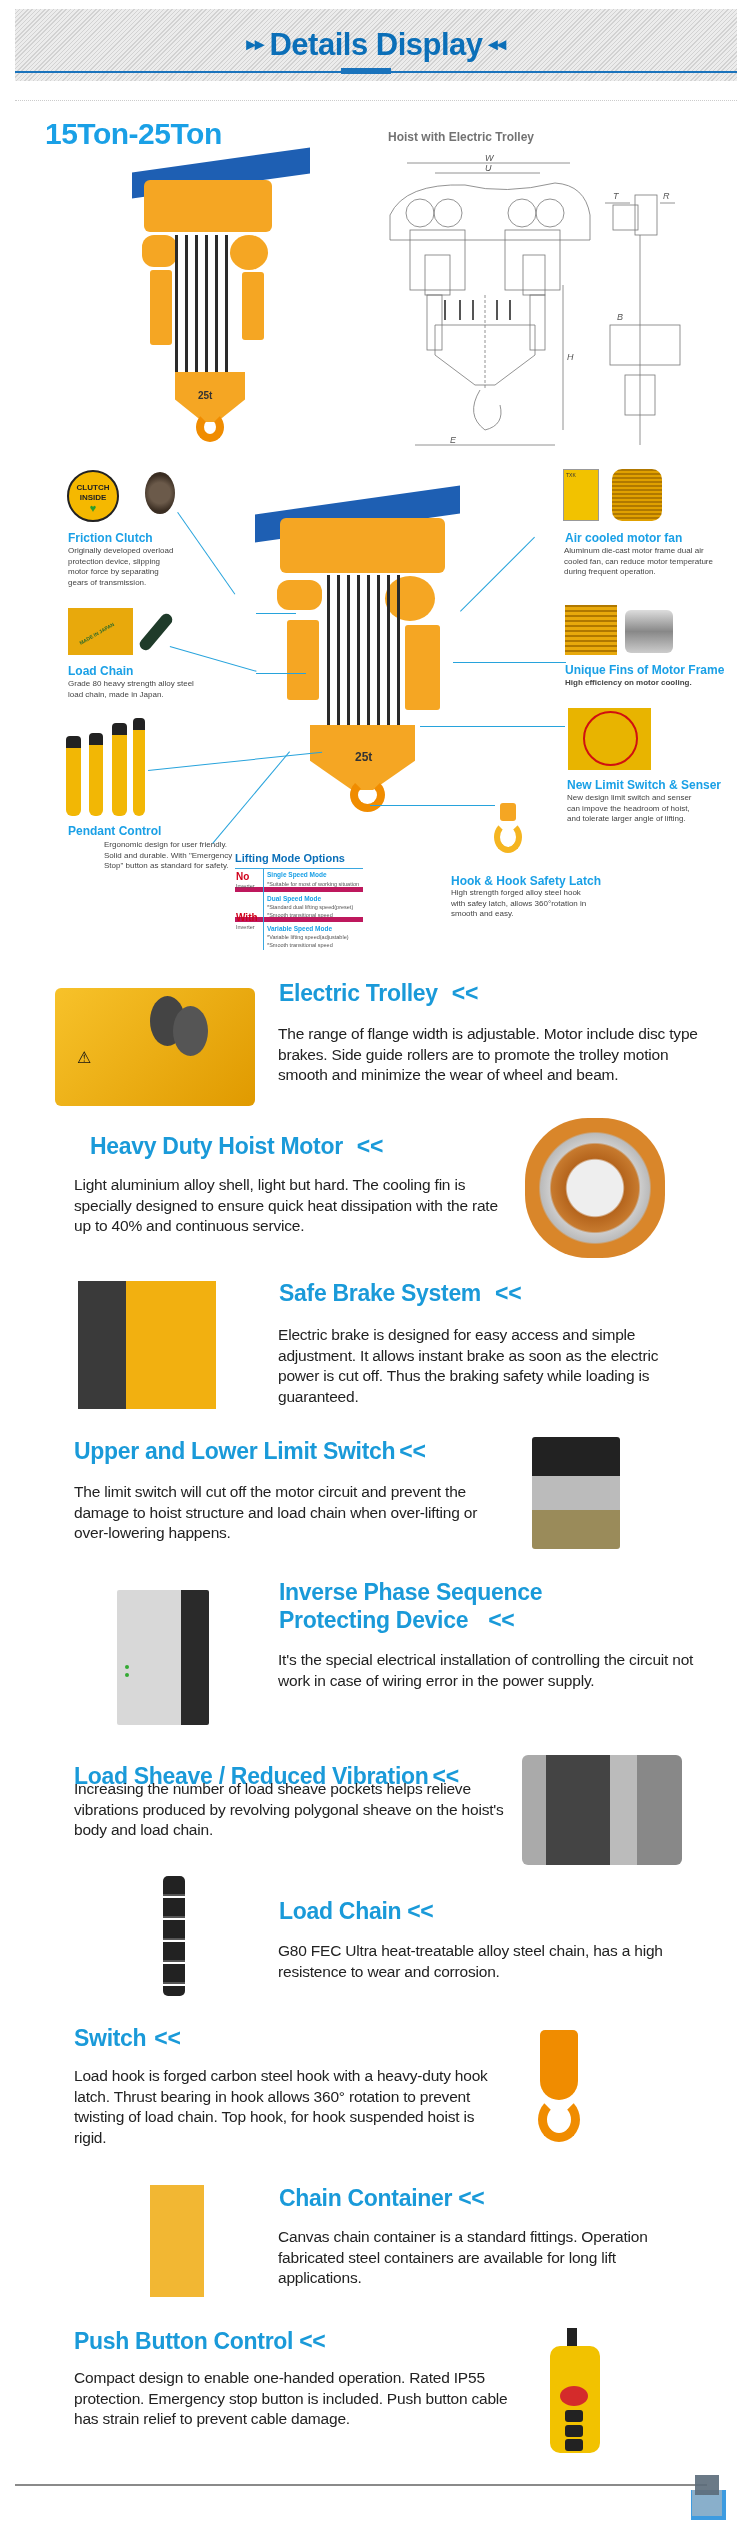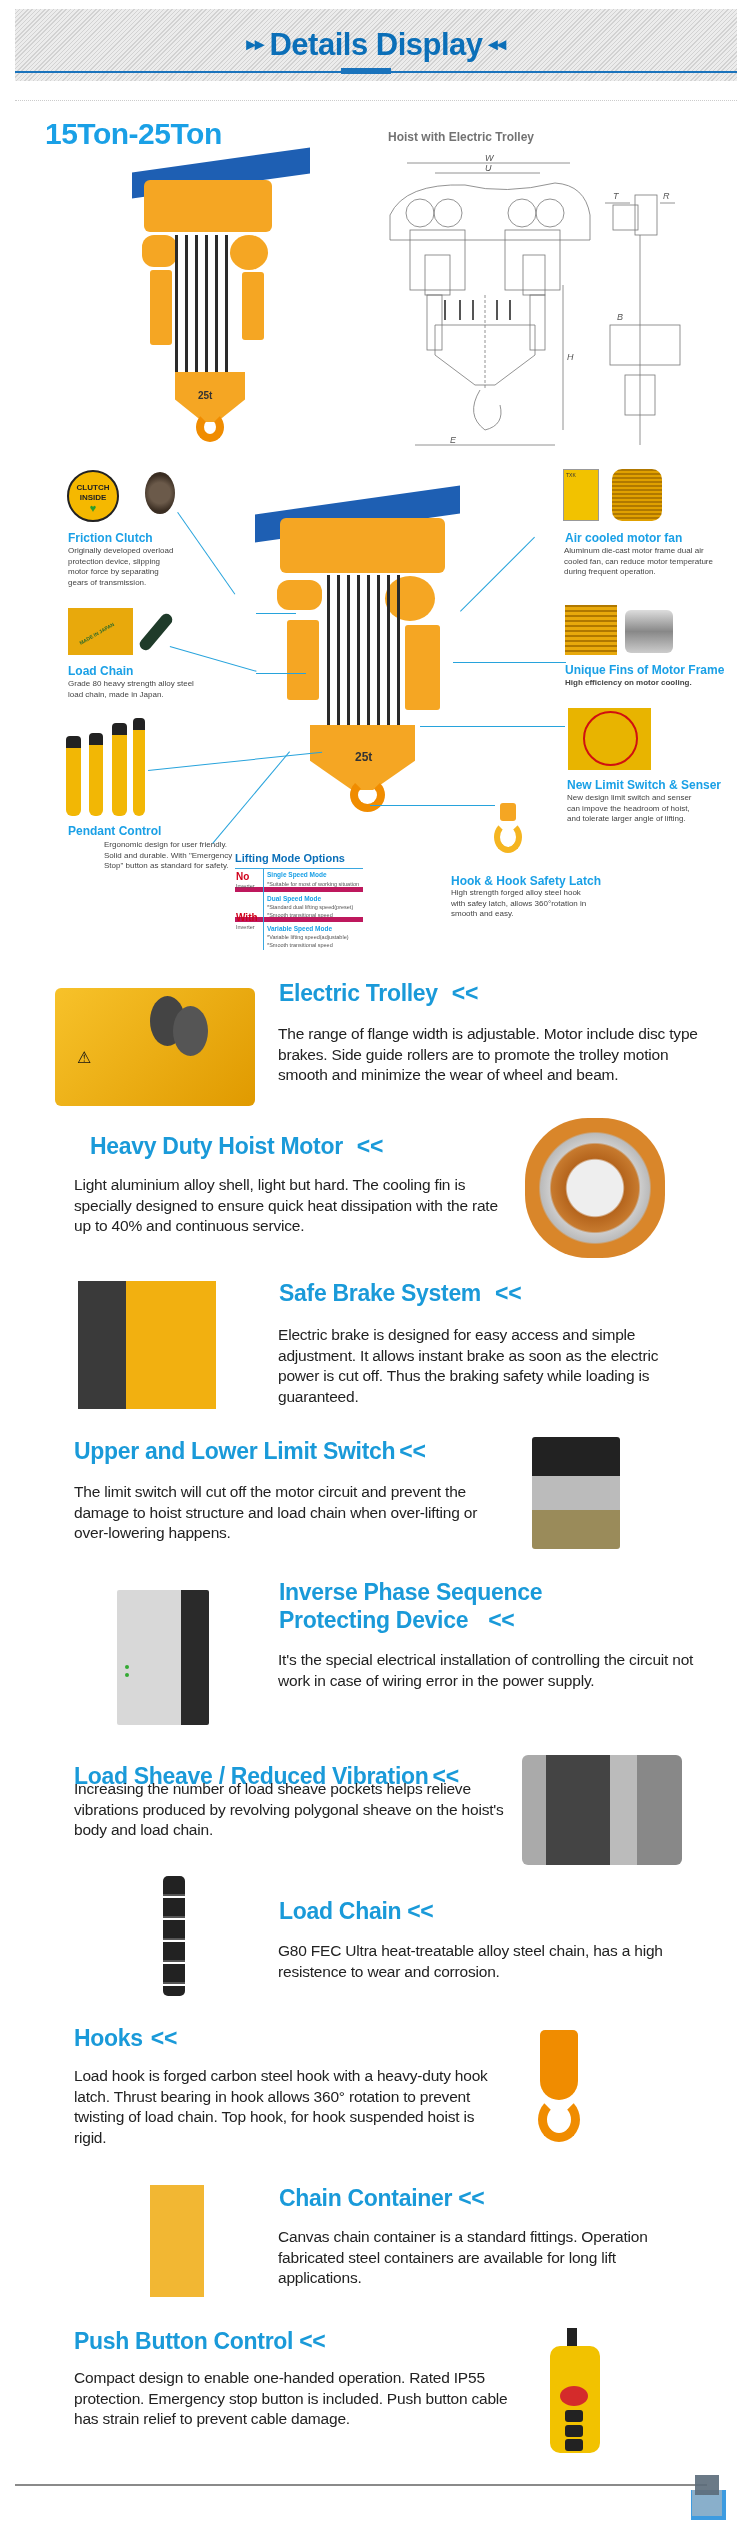--- a/index.html
+++ b/index.html
@@ -284,21 +284,21 @@
 <div class="abs f-text" style="left:278px;top:1650px;width:420px;">It's the special electrical installation of controlling the circuit not work in case of wiring error in the power supply.</div>
 
 <div class="abs f-title" style="left:74px;top:1743px;margin-top:20px;"><span>Load Sheave / Reduced Vibration</span><span class="chev" style="margin-left:4px;">&lt;&lt;</span></div>
 <div class="abs f-text" style="left:74px;top:1779px;width:430px;">Increasing the number of load sheave pockets helps relieve vibrations produced by revolving polygonal sheave on the hoist's body and load chain.</div>
 <div class="abs sheave" style="left:522px;top:1755px;width:160px;height:110px;"></div>
 
 <div class="abs chain-v" style="left:163px;top:1876px;width:22px;height:120px;"></div>
 <div class="abs f-title" style="left:279px;top:1898px;"><span>Load Chain</span><span class="chev" style="margin-left:6px;">&lt;&lt;</span></div>
 <div class="abs f-text" style="left:278px;top:1941px;width:420px;">G80 FEC Ultra heat-treatable alloy steel chain, has a high resistence to wear and corrosion.</div>
 
-<div class="abs f-title" style="left:74px;top:2025px;"><span>Hooks</span><span class="chev" style="margin-left:8px;">&lt;&lt;</span></div>
+<div class="abs f-title" style="left:74px;top:2025px;"><span>Switch</span><span class="chev" style="margin-left:8px;">&lt;&lt;</span></div>
 <div class="abs f-text" style="left:74px;top:2066px;width:430px;">Load hook is forged carbon steel hook with a heavy-duty hook latch. Thrust bearing in hook allows 360° rotation to prevent twisting of load chain. Top hook, for hook suspended hoist is rigid.</div>
 <div class="abs" style="left:535px;top:2025px;width:55px;height:125px;">
   <div class="abs hook-orange" style="left:5px;top:5px;width:38px;height:70px;"></div>
   <div class="abs hook" style="left:3px;top:72px;width:42px;height:45px;border-width:9px;"></div>
 </div>
 
 <div class="abs container" style="left:150px;top:2185px;width:54px;height:112px;"></div>
 <div class="abs f-title" style="left:279px;top:2185px;"><span>Chain Container</span><span class="chev" style="margin-left:6px;">&lt;&lt;</span></div>
 <div class="abs f-text" style="left:278px;top:2227px;width:420px;">Canvas chain container is a standard fittings. Operation fabricated steel containers are available for long lift applications.</div>
 

